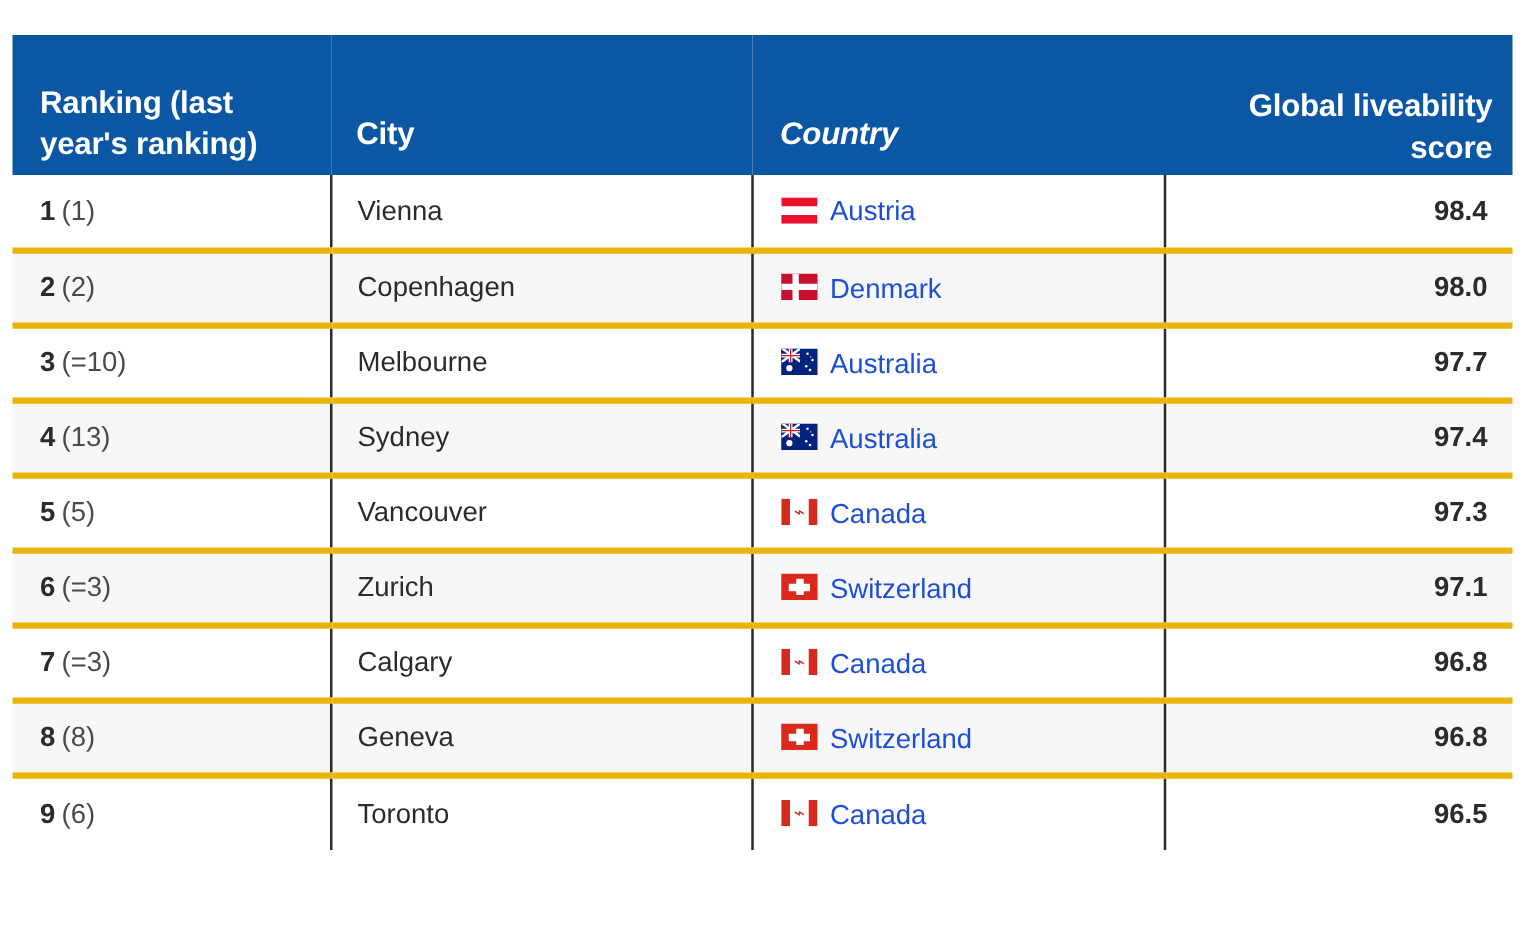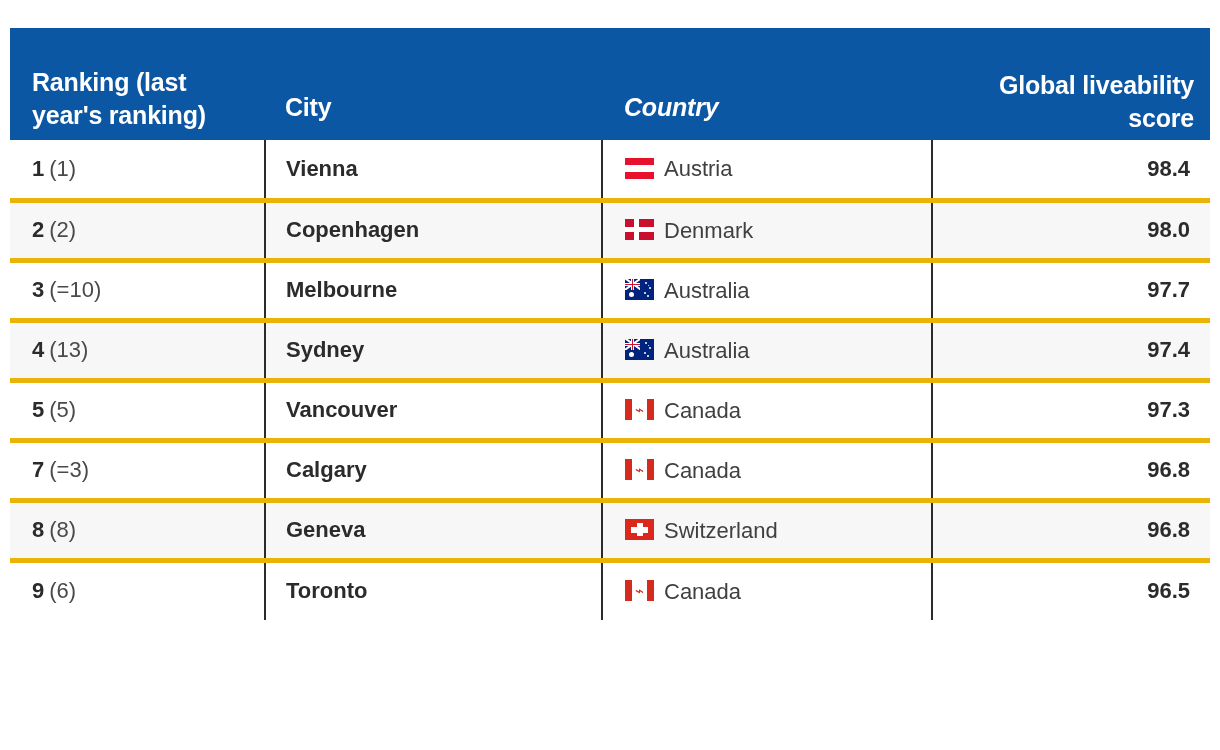--- a/index.html
+++ b/index.html
@@ -71,21 +71,21 @@
     padding: 0;
     border-bottom: 5px solid #eab308;
     color: #2b2b2b;
     font-size: 22px;
     vertical-align: middle;
     box-sizing: border-box;
   }
   tbody tr:last-child td { border-bottom: none; }
 
   td.cell-rank    { padding-left: 22px; text-align: left; }
-  td.cell-city    { padding-left: 20px; text-align: left; font-weight: bold; }
+  td.cell-city    { padding-left: 20px; text-align: left; font-weight: normal; }
   td.cell-country { padding-left: 22px; text-align: left; }
   td.cell-score   { padding-right: 20px; text-align: right; font-weight: bold; }
 
   
   td.cell-city,
   td.cell-country,
   td.cell-score { border-left: 2px solid #2b2b2b; }
 
   .rank-num {
     font-weight: bold;
@@ -109,21 +109,21 @@
     display: block;
     width: 29px;
     height: 21px;
     position: relative;
     overflow: hidden;
     background: #ffffff;
   }
   .country-name {
     display: inline-block;
     vertical-align: middle;
-    color: #404040;
+    color: #1d4ed8;
     font-size: 22px;
   }
 
   
   .flag-at { background: #ffffff; }
   .flag-at::before,
   .flag-at::after {
     content: "";
     position: absolute;
     left: 0; right: 0;
@@ -342,20 +342,29 @@
           <td class="cell-score">97.4</td>
         </tr>
         <tr>
           <td class="cell-rank"><span class="rank-num">5</span><span class="rank-prev">(5)</span></td>
           <td class="cell-city">Vancouver</td>
           <td class="cell-country"><span class="flagwrap"><span class="flag flag-ca">
                 <span class="leaf">⌁</span>
               </span></span><span class="country-name">Canada</span></td>
           <td class="cell-score">97.3</td>
         </tr>
+        <tr class="alt">
+          <td class="cell-rank"><span class="rank-num">6</span><span class="rank-prev">(=3)</span></td>
+          <td class="cell-city">Zurich</td>
+          <td class="cell-country"><span class="flagwrap"><span class="flag flag-ch">
+                <span class="bar-h"></span>
+                <span class="bar-v"></span>
+              </span></span><span class="country-name">Switzerland</span></td>
+          <td class="cell-score">97.1</td>
+        </tr>
         <tr>
           <td class="cell-rank"><span class="rank-num">7</span><span class="rank-prev">(=3)</span></td>
           <td class="cell-city">Calgary</td>
           <td class="cell-country"><span class="flagwrap"><span class="flag flag-ca">
                 <span class="leaf">⌁</span>
               </span></span><span class="country-name">Canada</span></td>
           <td class="cell-score">96.8</td>
         </tr>
         <tr class="alt">
           <td class="cell-rank"><span class="rank-num">8</span><span class="rank-prev">(8)</span></td>

